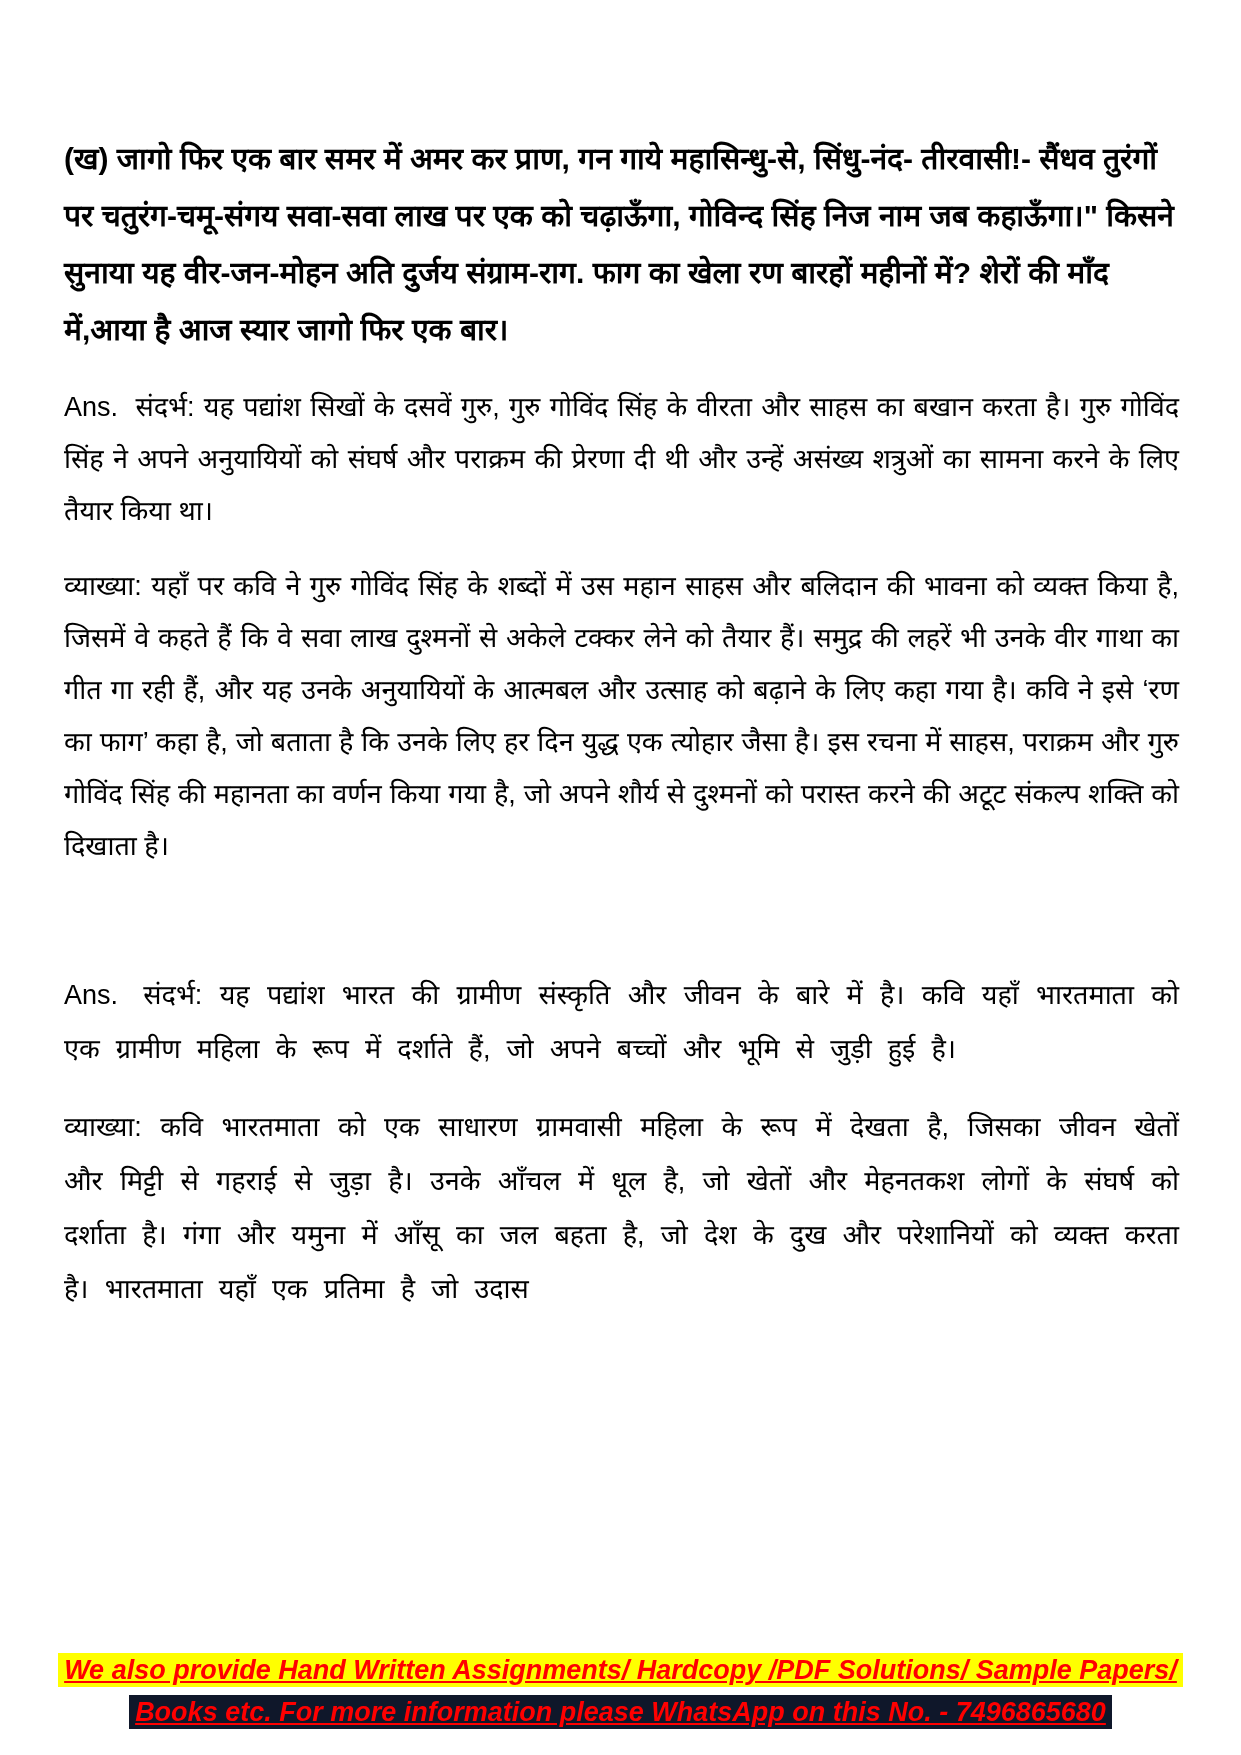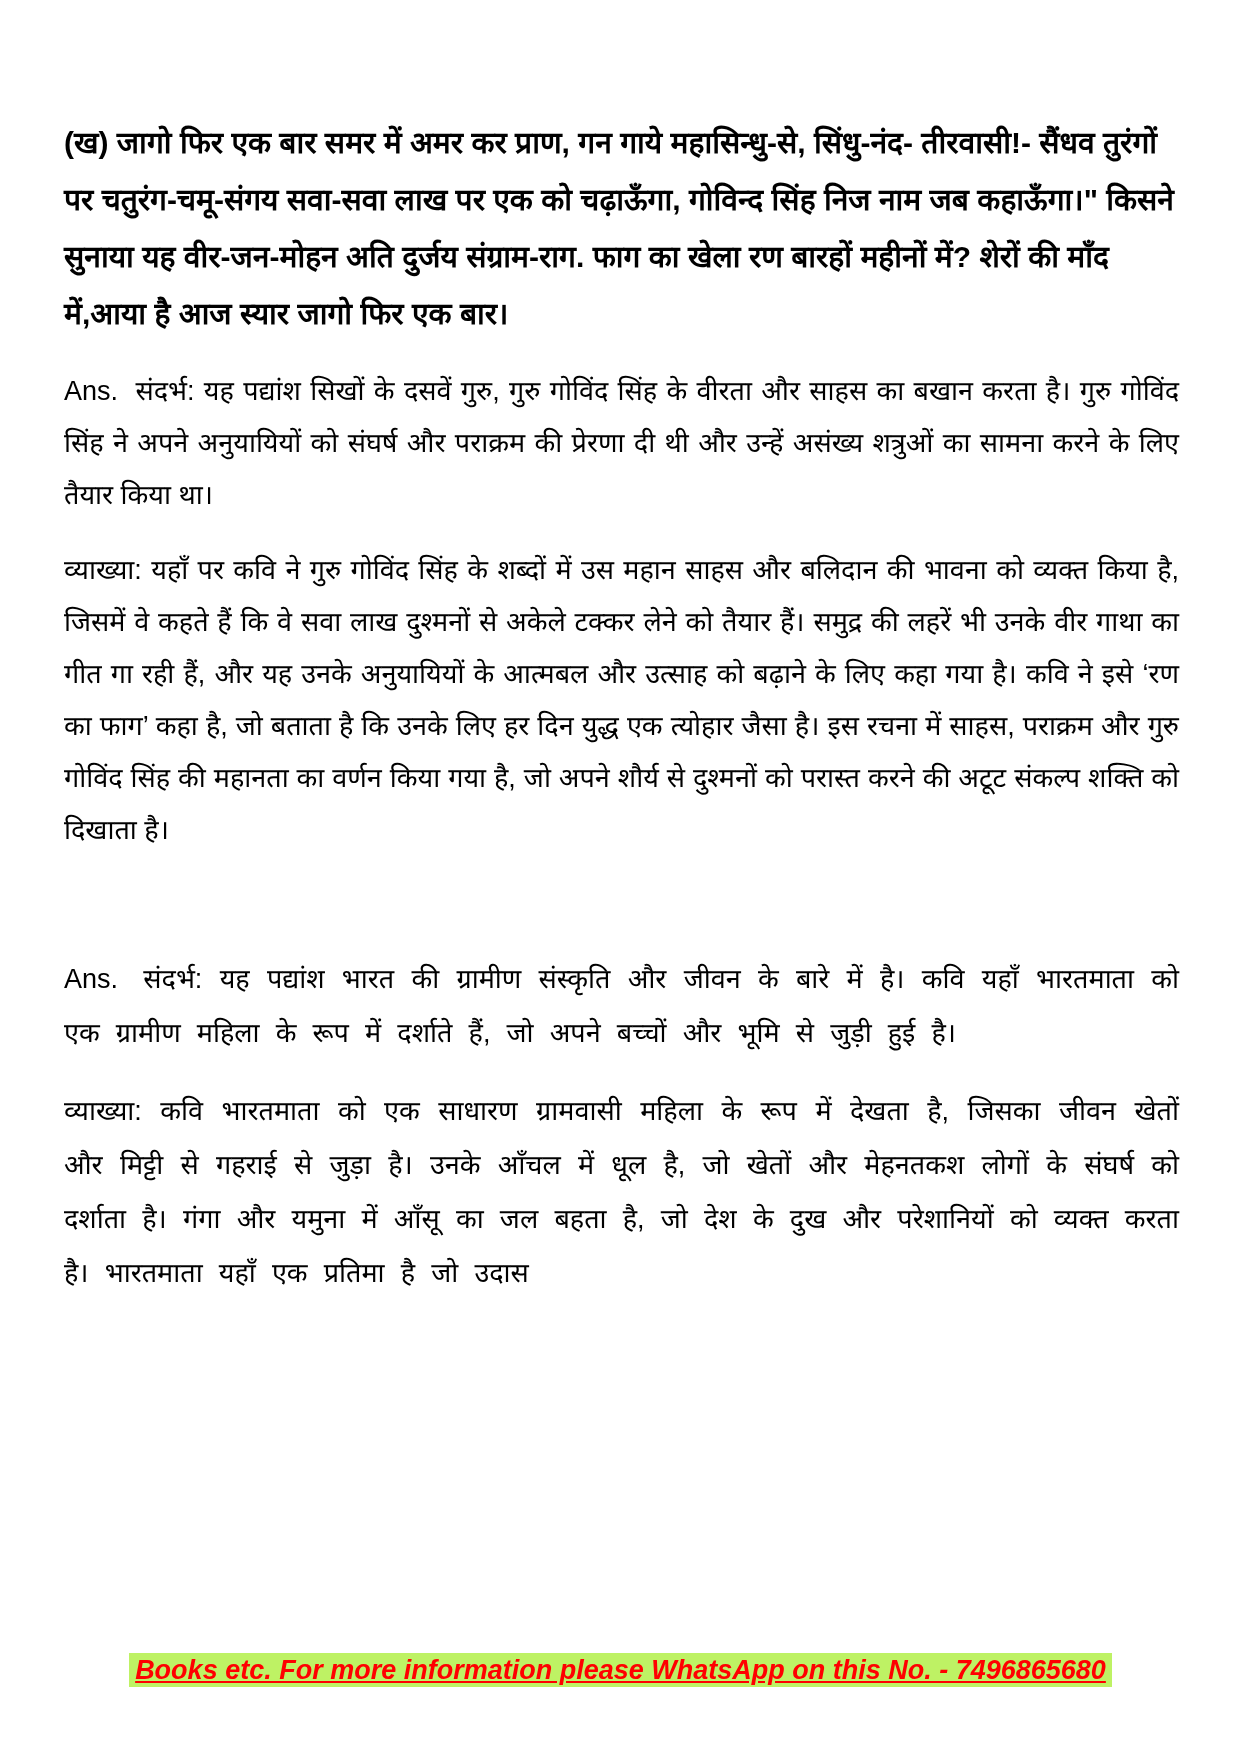--- a/index.html
+++ b/index.html
@@ -7,21 +7,21 @@
   body {
     width: 1241px;
     height: 1755px;
     position: relative;
     font-family: "Liberation Sans", "DejaVu Sans", sans-serif;
     color: #000000;
     overflow: hidden;
   }
   .page-content {
     position: absolute;
-    top: 114px;
+    top: 130px;
     left: 64px;
     right: 62px;
   }
   .verse-heading {
     font-weight: 700;
     font-size: 30px;
     line-height: 1.9;
     text-align: left;
     letter-spacing: 0px;
   }
@@ -76,14 +76,15 @@
   <div class="section section-ga">
 
     <p class="body-para"><span class="ans-label">Ans.</span> <span class="term-label">संदर्भ:</span> <span>यह पद्यांश भारत की ग्रामीण संस्कृति और जीवन के बारे में है। कवि यहाँ भारतमाता को एक ग्रामीण महिला के रूप में दर्शाते हैं, जो अपने बच्चों और भूमि से जुड़ी हुई है।</span></p>
 
     <p class="body-para"><span class="term-label">व्याख्या:</span> <span>कवि भारतमाता को एक साधारण ग्रामवासी महिला के रूप में देखता है, जिसका जीवन खेतों और मिट्टी से गहराई से जुड़ा है। उनके आँचल में धूल है, जो खेतों और मेहनतकश लोगों के संघर्ष को दर्शाता है। गंगा और यमुना में आँसू का जल बहता है, जो देश के दुख और परेशानियों को व्यक्त करता है। भारतमाता यहाँ एक प्रतिमा है जो उदास</span></p>
   </div>
 
 </div>
 
 <div class="footer-banner">
-  <div><span class="hl" style="background: #bef264; color: rgb(255, 0, 0);">Books etc. For more information please WhatsApp on this No. - 7496865680</span></div>
+  <div><span class="hl" style="background: rgb(255, 255, 0); color: rgb(255, 0, 0);">We also provide Hand Written Assignments/ Hardcopy /PDF Solutions/ Sample Papers/</span></div>
+  <div><span class="hl" style="background: #0f172a; color: rgb(255, 0, 0);">Books etc. For more information please WhatsApp on this No. - 7496865680</span></div>
 </div>
 
 </body></html>

